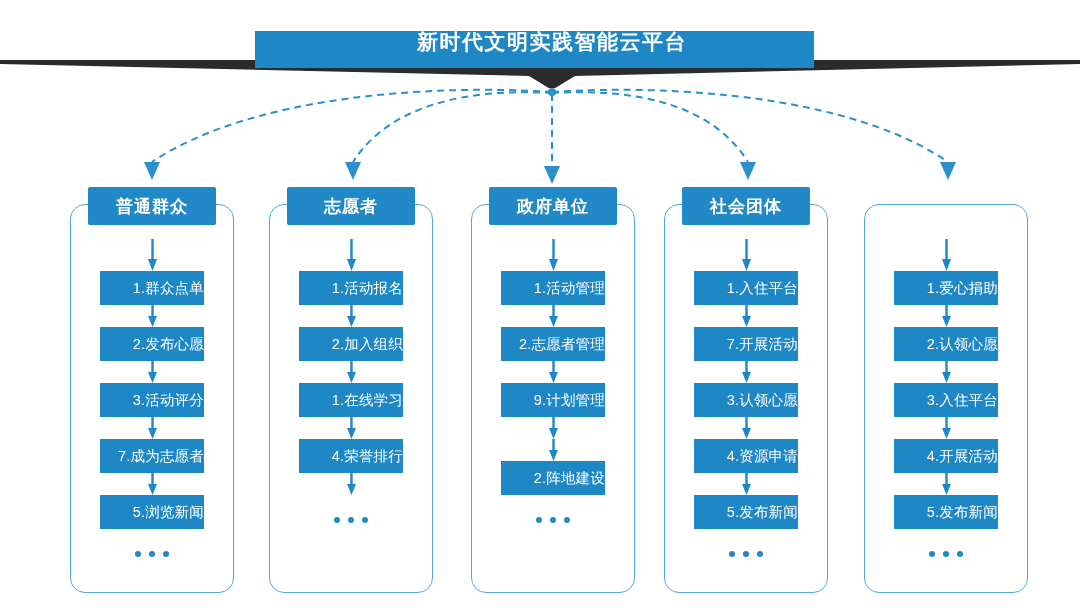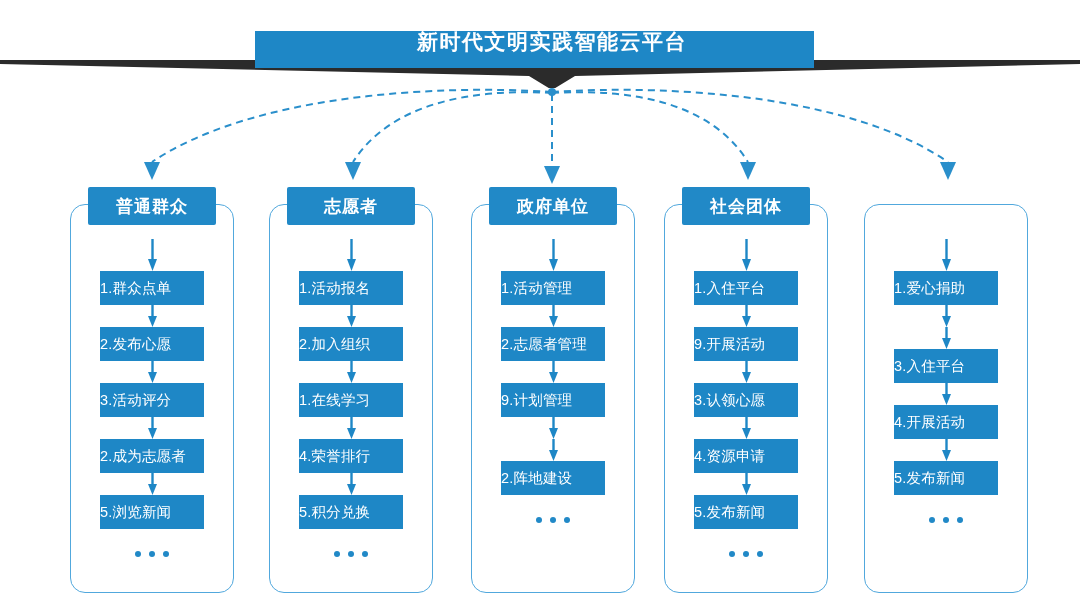--- a/index.html
+++ b/index.html
@@ -117,21 +117,21 @@
     display: block;
   }
   .flow-arrow.first { height: 32px; }
   .step-box {
     width: 104px;
     height: 34px;
     flex: 0 0 auto;
     background: #1E87C6;
     display: flex;
     align-items: center;
-    justify-content: flex-start;
+    justify-content: flex-end;
   }
   .step-label {
     color: #ffffff;
     font-size: 14.5px;
     line-height: 1;
     white-space: nowrap;
     letter-spacing: 0.2px;
   }
   .dots {
     margin-top: 22px;
@@ -204,21 +204,21 @@
           <polygon points="0,11 9,11 4.5,22" fill="#1E87C6"></polygon>
         </svg>
       <div class="step-box">
           <span class="step-label">3.活动评分</span>
         </div>
       <svg class="flow-arrow" viewBox="0 0 9 22">
           <path d="M4.5,0 L4.5,13" stroke="#1E87C6" stroke-width="2.4" fill="none"></path>
           <polygon points="0,11 9,11 4.5,22" fill="#1E87C6"></polygon>
         </svg>
       <div class="step-box">
-          <span class="step-label">2.成为志愿者</span>
+          <span class="step-label">7.成为志愿者</span>
         </div>
       <svg class="flow-arrow" viewBox="0 0 9 22">
           <path d="M4.5,0 L4.5,13" stroke="#1E87C6" stroke-width="2.4" fill="none"></path>
           <polygon points="0,11 9,11 4.5,22" fill="#1E87C6"></polygon>
         </svg>
       <div class="step-box">
           <span class="step-label">5.浏览新闻</span>
         </div>
       <div class="dots">
           <i class="dot"></i>
@@ -258,23 +258,20 @@
           <path d="M4.5,0 L4.5,13" stroke="#1E87C6" stroke-width="2.4" fill="none"></path>
           <polygon points="0,11 9,11 4.5,22" fill="#1E87C6"></polygon>
         </svg>
       <div class="step-box">
           <span class="step-label">4.荣誉排行</span>
         </div>
       <svg class="flow-arrow" viewBox="0 0 9 22">
           <path d="M4.5,0 L4.5,13" stroke="#1E87C6" stroke-width="2.4" fill="none"></path>
           <polygon points="0,11 9,11 4.5,22" fill="#1E87C6"></polygon>
         </svg>
-      <div class="step-box">
-          <span class="step-label">5.积分兑换</span>
-        </div>
       <div class="dots">
           <i class="dot"></i>
           <i class="dot"></i>
           <i class="dot"></i>
         </div>
     </div>
   </div>
 
   <div class="column" style="left:440px;margin-left:31px;">
     <div class="col-head">
@@ -331,21 +328,21 @@
           <polygon points="0,20 9,20 4.5,32" fill="#1E87C6"></polygon>
         </svg>
       <div class="step-box">
           <span class="step-label">1.入住平台</span>
         </div>
       <svg class="flow-arrow" viewBox="0 0 9 22">
           <path d="M4.5,0 L4.5,13" stroke="#1E87C6" stroke-width="2.4" fill="none"></path>
           <polygon points="0,11 9,11 4.5,22" fill="#1E87C6"></polygon>
         </svg>
       <div class="step-box">
-          <span class="step-label">9.开展活动</span>
+          <span class="step-label">7.开展活动</span>
         </div>
       <svg class="flow-arrow" viewBox="0 0 9 22">
           <path d="M4.5,0 L4.5,13" stroke="#1E87C6" stroke-width="2.4" fill="none"></path>
           <polygon points="0,11 9,11 4.5,22" fill="#1E87C6"></polygon>
         </svg>
       <div class="step-box">
           <span class="step-label">3.认领心愿</span>
         </div>
       <svg class="flow-arrow" viewBox="0 0 9 22">
           <path d="M4.5,0 L4.5,13" stroke="#1E87C6" stroke-width="2.4" fill="none"></path>
@@ -375,20 +372,23 @@
           <path d="M4.5,0 L4.5,22" stroke="#1E87C6" stroke-width="2.4" fill="none"></path>
           <polygon points="0,20 9,20 4.5,32" fill="#1E87C6"></polygon>
         </svg>
       <div class="step-box">
           <span class="step-label">1.爱心捐助</span>
         </div>
       <svg class="flow-arrow" viewBox="0 0 9 22">
           <path d="M4.5,0 L4.5,13" stroke="#1E87C6" stroke-width="2.4" fill="none"></path>
           <polygon points="0,11 9,11 4.5,22" fill="#1E87C6"></polygon>
         </svg>
+      <div class="step-box">
+          <span class="step-label">2.认领心愿</span>
+        </div>
       <svg class="flow-arrow" viewBox="0 0 9 22">
           <path d="M4.5,0 L4.5,13" stroke="#1E87C6" stroke-width="2.4" fill="none"></path>
           <polygon points="0,11 9,11 4.5,22" fill="#1E87C6"></polygon>
         </svg>
       <div class="step-box">
           <span class="step-label">3.入住平台</span>
         </div>
       <svg class="flow-arrow" viewBox="0 0 9 22">
           <path d="M4.5,0 L4.5,13" stroke="#1E87C6" stroke-width="2.4" fill="none"></path>
           <polygon points="0,11 9,11 4.5,22" fill="#1E87C6"></polygon>

